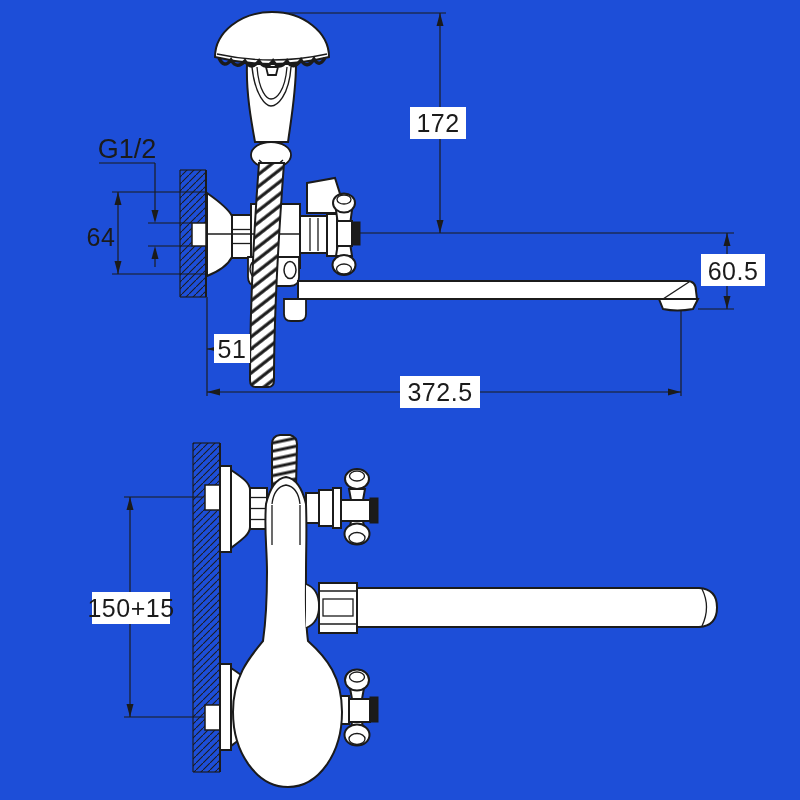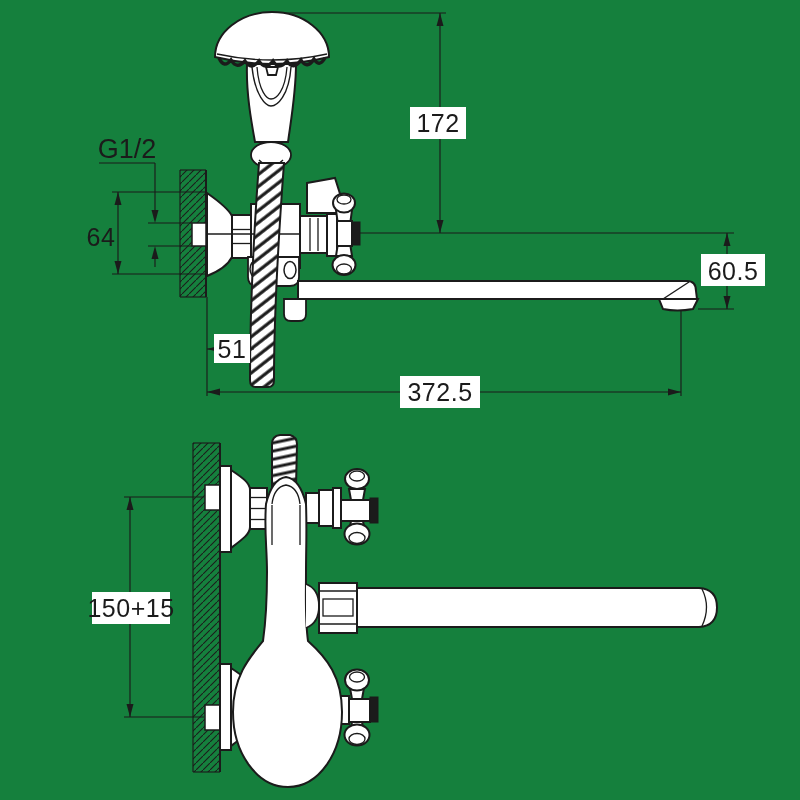--- a/index.html
+++ b/index.html
@@ -1,16 +1,16 @@
 <!DOCTYPE html>
 <html><head>
 <meta charset="utf-8">
 <style>
   html,body{margin:0;padding:0;background:#ffffff;}
-  #canvas{width:800px;height:800px;position:relative;background:#15803d;overflow:hidden;}
+  #canvas{width:800px;height:800px;position:relative;background:#1d4ed8;overflow:hidden;}
   svg{display:block;}
   .o2   {fill:#ffffff;stroke:#1b1b1b;stroke-width:2;}
   .o18  {fill:#ffffff;stroke:#1b1b1b;stroke-width:1.8;}
   .o15  {fill:#ffffff;stroke:#1b1b1b;stroke-width:1.5;}
   .ln   {stroke:#1b1b1b;stroke-width:1.4;fill:none;}
   .ln13 {stroke:#1b1b1b;stroke-width:1.3;fill:none;}
   .thin {stroke:#1b1b1b;stroke-width:1.15;fill:none;}
   .thick{stroke:#1b1b1b;stroke-width:3.4;fill:none;}
   .arr  {fill:#1b1b1b;stroke:none;}
   .blk  {fill:#1b1b1b;stroke:#1b1b1b;stroke-width:1;}

